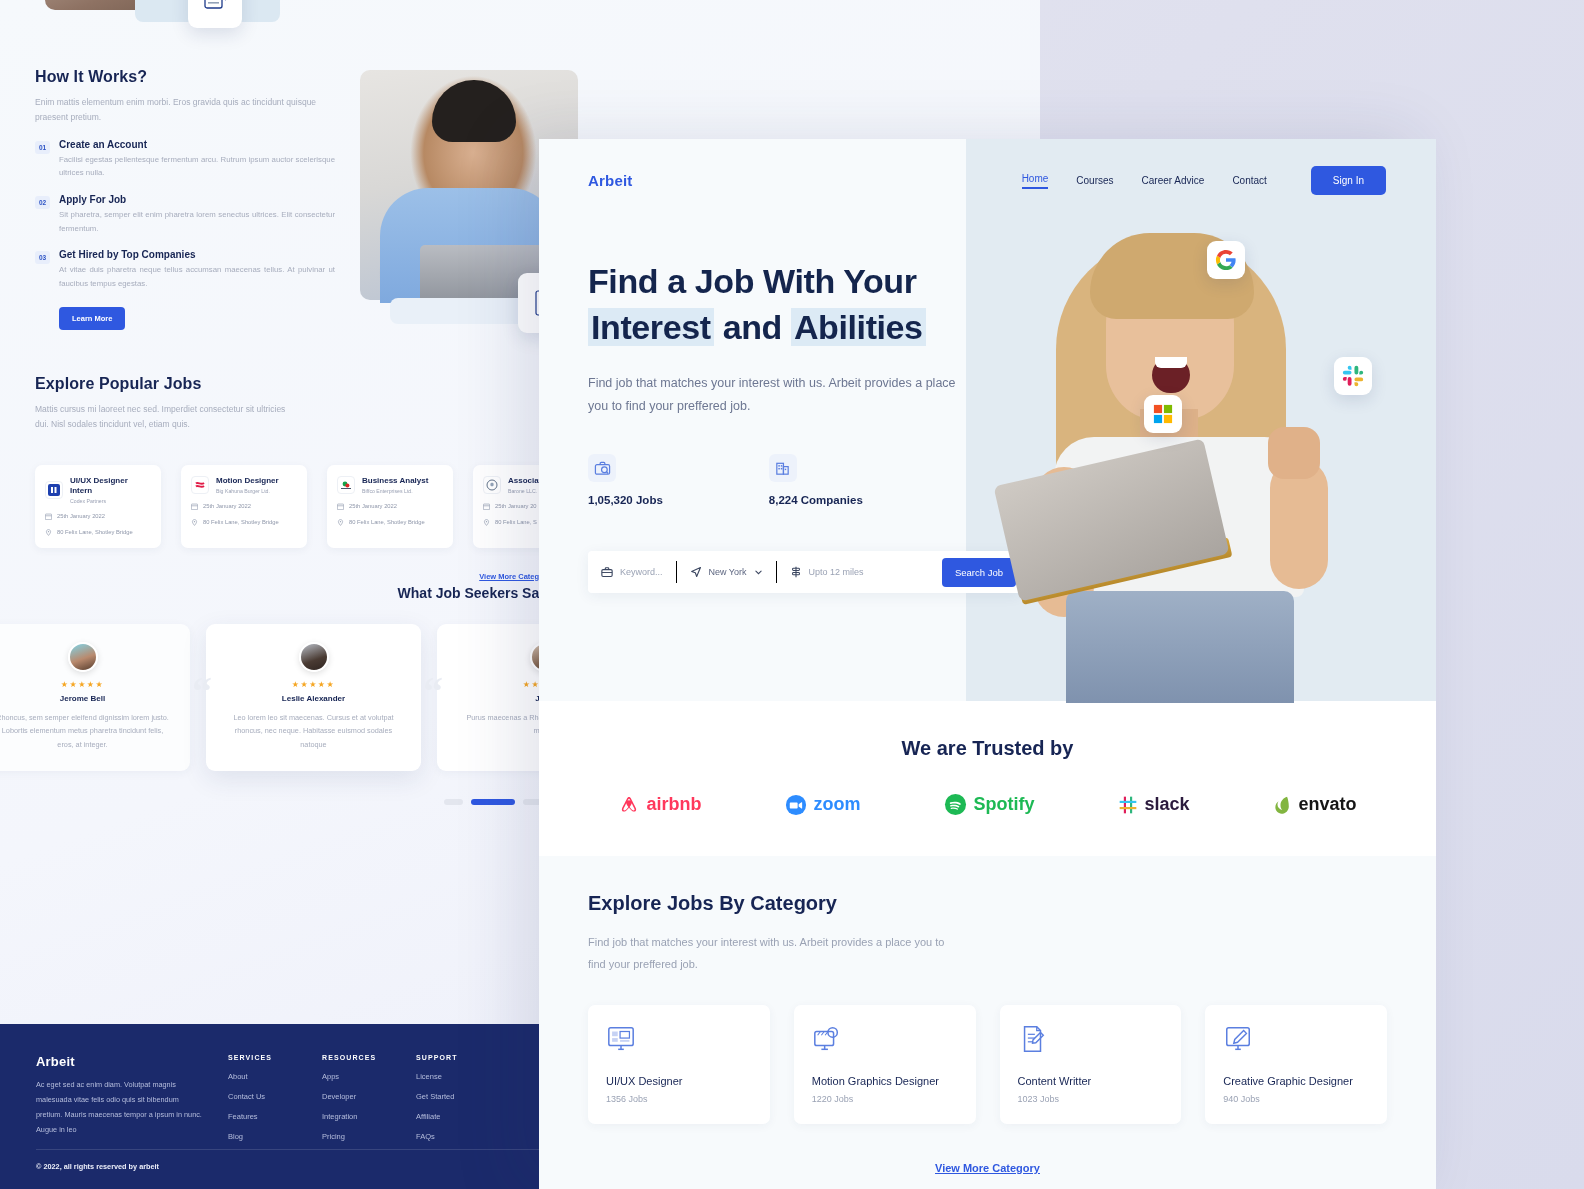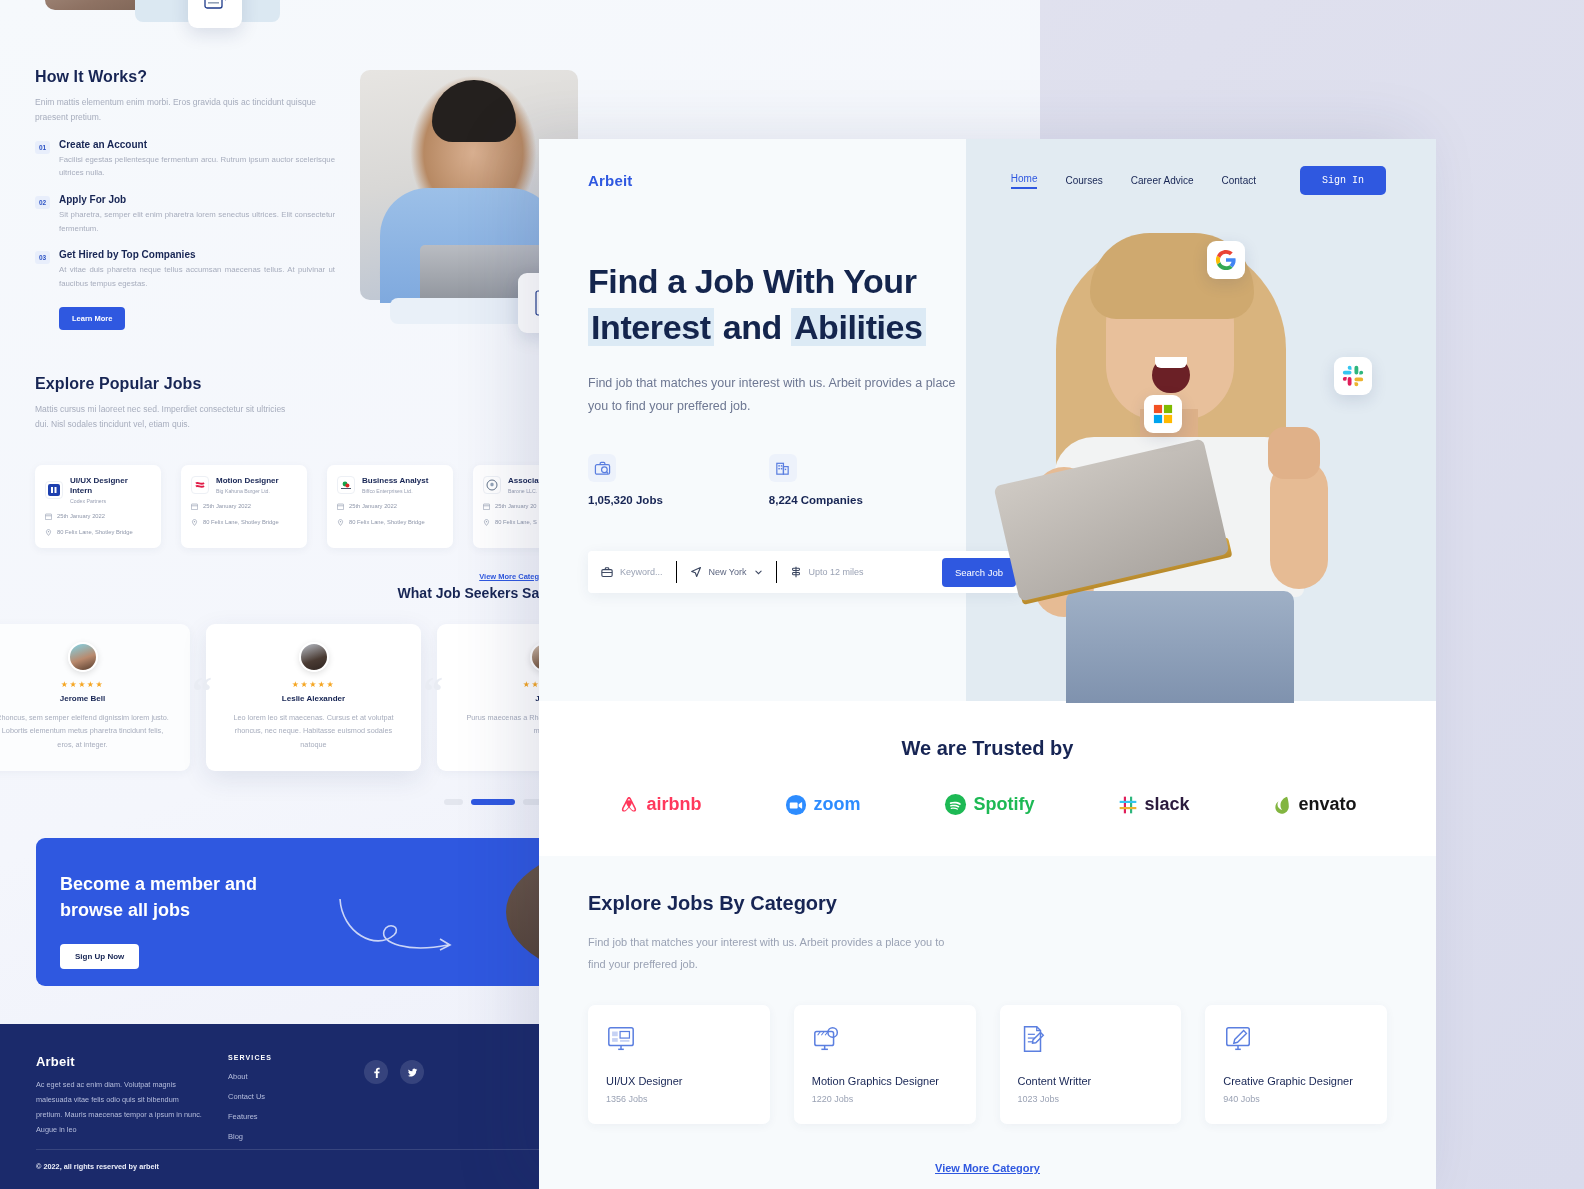--- a/index.html
+++ b/index.html
@@ -197,21 +197,21 @@
 
   
   .hero { position: relative; height: 562px; background: #f7fafc; }
   .hero-right { position: absolute; left: 427px; top: 0; right: 0; bottom: 0; background: #e2ebf2; }
   .nav { position: absolute; left: 49px; top: 27px; right: 50px; display: flex; align-items: center; }
   .brand { font-size: 15px; font-weight: 700; color: #2f58e0; letter-spacing: .2px; }
   .nav-links { margin-left: auto; display: flex; align-items: center; gap: 28px; }
   .nav-link { font-size: 10px; color: #172554; cursor: pointer; }
   .nav-link.active { color: #2f58e0; border-bottom: 2px solid #2f58e0; padding-bottom: 3px; }
   .btn-signin {
-    background: #2f58e0; color: #fff; border: none; font-family: Liberation Mono, monospace;
+    background: #2f58e0; color: #fff; border: none; font-family: Liberation Sans, sans-serif;
     font-size: 10px; font-weight: 500; padding: 9px 22px; border-radius: 5px;
     margin-left: 16px; cursor: pointer;
   }
   .hero-h1 {
     position: absolute; left: 49px; top: 120px; width: 420px;
     font-size: 34px; font-weight: 700; color: #14254d; line-height: 1.34; letter-spacing: -.4px;
   }
   .hl { background: #dceaf5; padding: 0 3px; }
   .hero-p {
     position: absolute; left: 49px; top: 233px; width: 375px;
@@ -513,52 +513,51 @@
     </div>
     <div class="dots">
       <div class="dot"></div>
       <div class="dot on"></div>
       <div class="dot"></div>
       <div class="dot"></div>
       <div class="dot"></div>
     </div>
   </div>
 
-  <div class="cta">
-    <div class="cta-title">
-      <span>Become a member and</span><br>
-      <span>browse all jobs</span>
-    </div>
-    <button class="btn-signup">Sign Up Now</button>
-    <svg class="cta-arrow" width="130" height="70" viewBox="0 0 130 70">
-      <path d="M4 6 C6 40 40 58 58 42 C66 34 52 28 48 38 C44 50 72 60 112 52" fill="none" stroke="#ffffff" stroke-opacity=".75" stroke-width="1.6"></path>
-      <path d="M104 46 L114 52 L104 57" fill="none" stroke="#ffffff" stroke-opacity=".75" stroke-width="1.6"></path>
-    </svg>
-    <div class="cta-photo">
-      <div class="c-hair"></div>
-      <div class="c-body"></div>
-    </div>
-  </div>
 
   <div class="footer">
     <div class="footer-grid">
       <div class="f-brand">
         <div class="f-logo">Arbeit</div>
         <div class="f-desc">Ac eget sed ac enim diam. Volutpat magnis malesuada vitae felis odio quis sit bibendum pretium. Mauris maecenas tempor a ipsum in nunc. Augue in leo</div>
       </div>
 
       <div class="f-col c1">
         <div class="f-head">SERVICES</div>
         <div class="f-link">About</div>
         <div class="f-link">Contact Us</div>
         <div class="f-link">Features</div>
         <div class="f-link">Blog</div>
       </div>
 
-
+      <div class="f-col">
+        <div class="f-head">RESOURCES</div>
+        <div class="f-link">Apps</div>
+        <div class="f-link">Developer</div>
+        <div class="f-link">Integration</div>
+        <div class="f-link">Pricing</div>
+      </div>
+
+      <div class="f-col">
+        <div class="f-head">SUPPORT</div>
+        <div class="f-link">License</div>
+        <div class="f-link">Get Started</div>
+        <div class="f-link">Affiliate</div>
+        <div class="f-link">FAQs</div>
+      </div>
 
       <div class="f-social">
         <div class="f-soc-btn">
           <svg width="11" height="11" viewBox="0 0 12 12">
               <path d="M7.4 12V6.9h1.7l.26-2H7.4V3.6c0-.58.16-.97 1-.97h1.06V.84C9.27.81 8.64.76 7.9.76 6.36.76 5.3 1.7 5.3 3.42V4.9H3.6v2h1.7V12z" fill="#fff"></path>
             </svg>
         </div>
         <div class="f-soc-btn">
           <svg width="11" height="11" viewBox="0 0 12 12">
               <path d="M11 2.7c-.37.17-.77.28-1.18.33.42-.26.75-.66.9-1.14-.4.24-.84.4-1.3.5A2.05 2.05 0 0 0 5.9 4.25c0 .16.02.32.05.47A5.82 5.82 0 0 1 1.7 2.6a2.05 2.05 0 0 0 .63 2.73c-.33 0-.64-.1-.92-.25v.03c0 .99.7 1.82 1.64 2-.17.05-.35.08-.54.08-.13 0-.26-.01-.39-.04a2.05 2.05 0 0 0 1.92 1.42A4.1 4.1 0 0 1 1 9.42a5.8 5.8 0 0 0 3.14.92c3.77 0 5.83-3.12 5.83-5.83v-.27c.4-.29.75-.65 1.03-1.06z" fill="#fff"></path>

